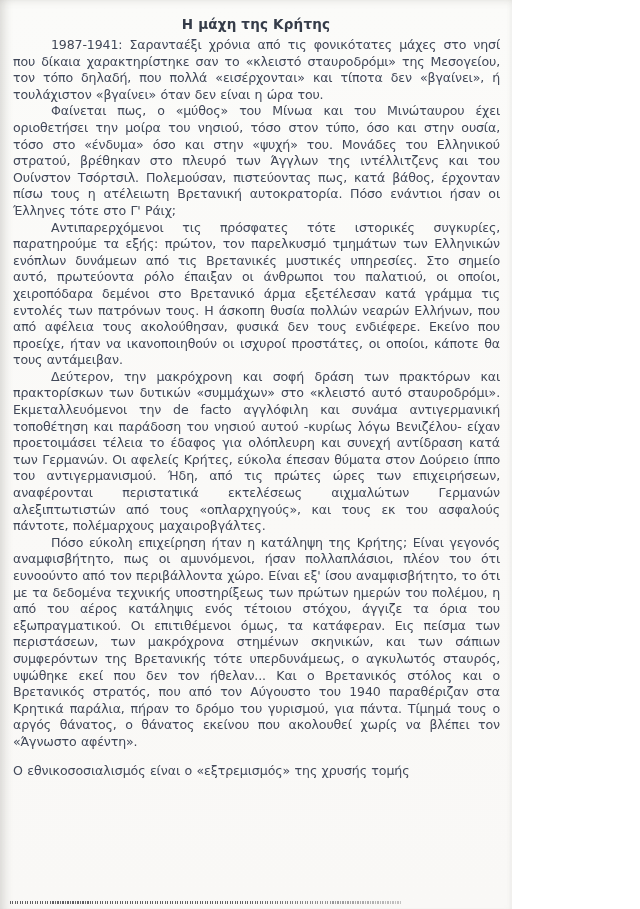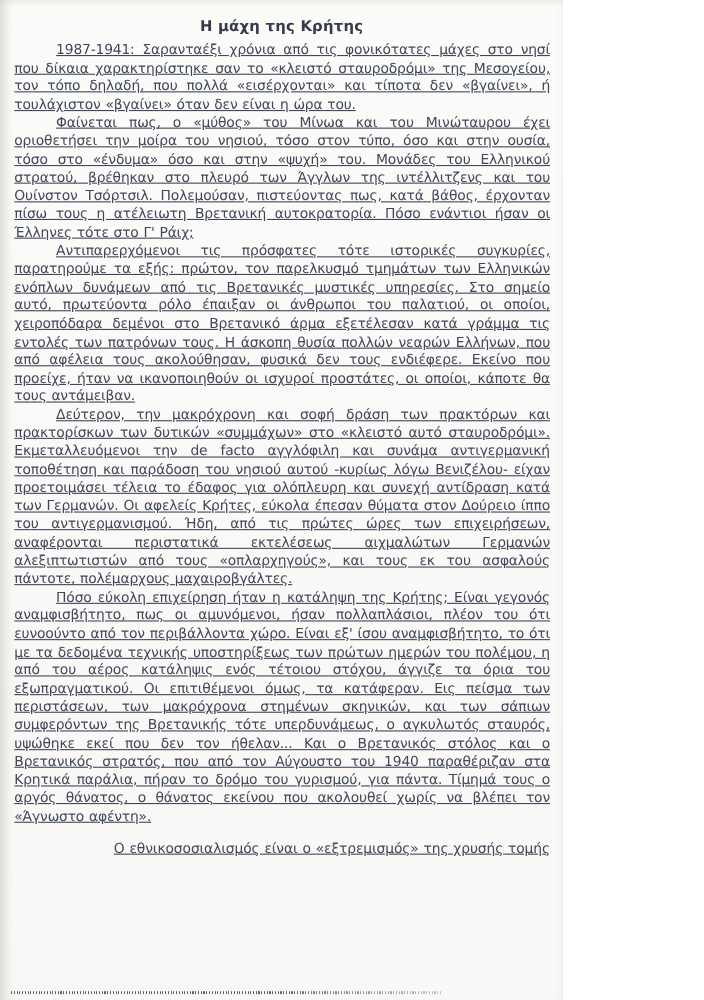--- a/index.html
+++ b/index.html
@@ -32,29 +32,28 @@
     color: #353c49;
   }
   .doc-body {
     padding: 5px 12px 0 13px;
     text-align: justify;
     font-size: 12.6px;
     line-height: 16.6px;
     letter-spacing: -0.15px;
     word-spacing: 0.5px;
     color: #414859;
-    text-decoration: underline;
   }
   .doc-body p {
     margin: 0;
     text-indent: 38px;
   }
   .closing-line {
     margin-top: 12px;
-    text-align: right;
+    text-align: left;
     font-size: 12.6px;
     letter-spacing: -0.1px;
     color: #414859;
   }
   .scan-artifact {
     position: absolute;
     left: 10px;
     bottom: 5px;
     width: 392px;
     height: 3px;

